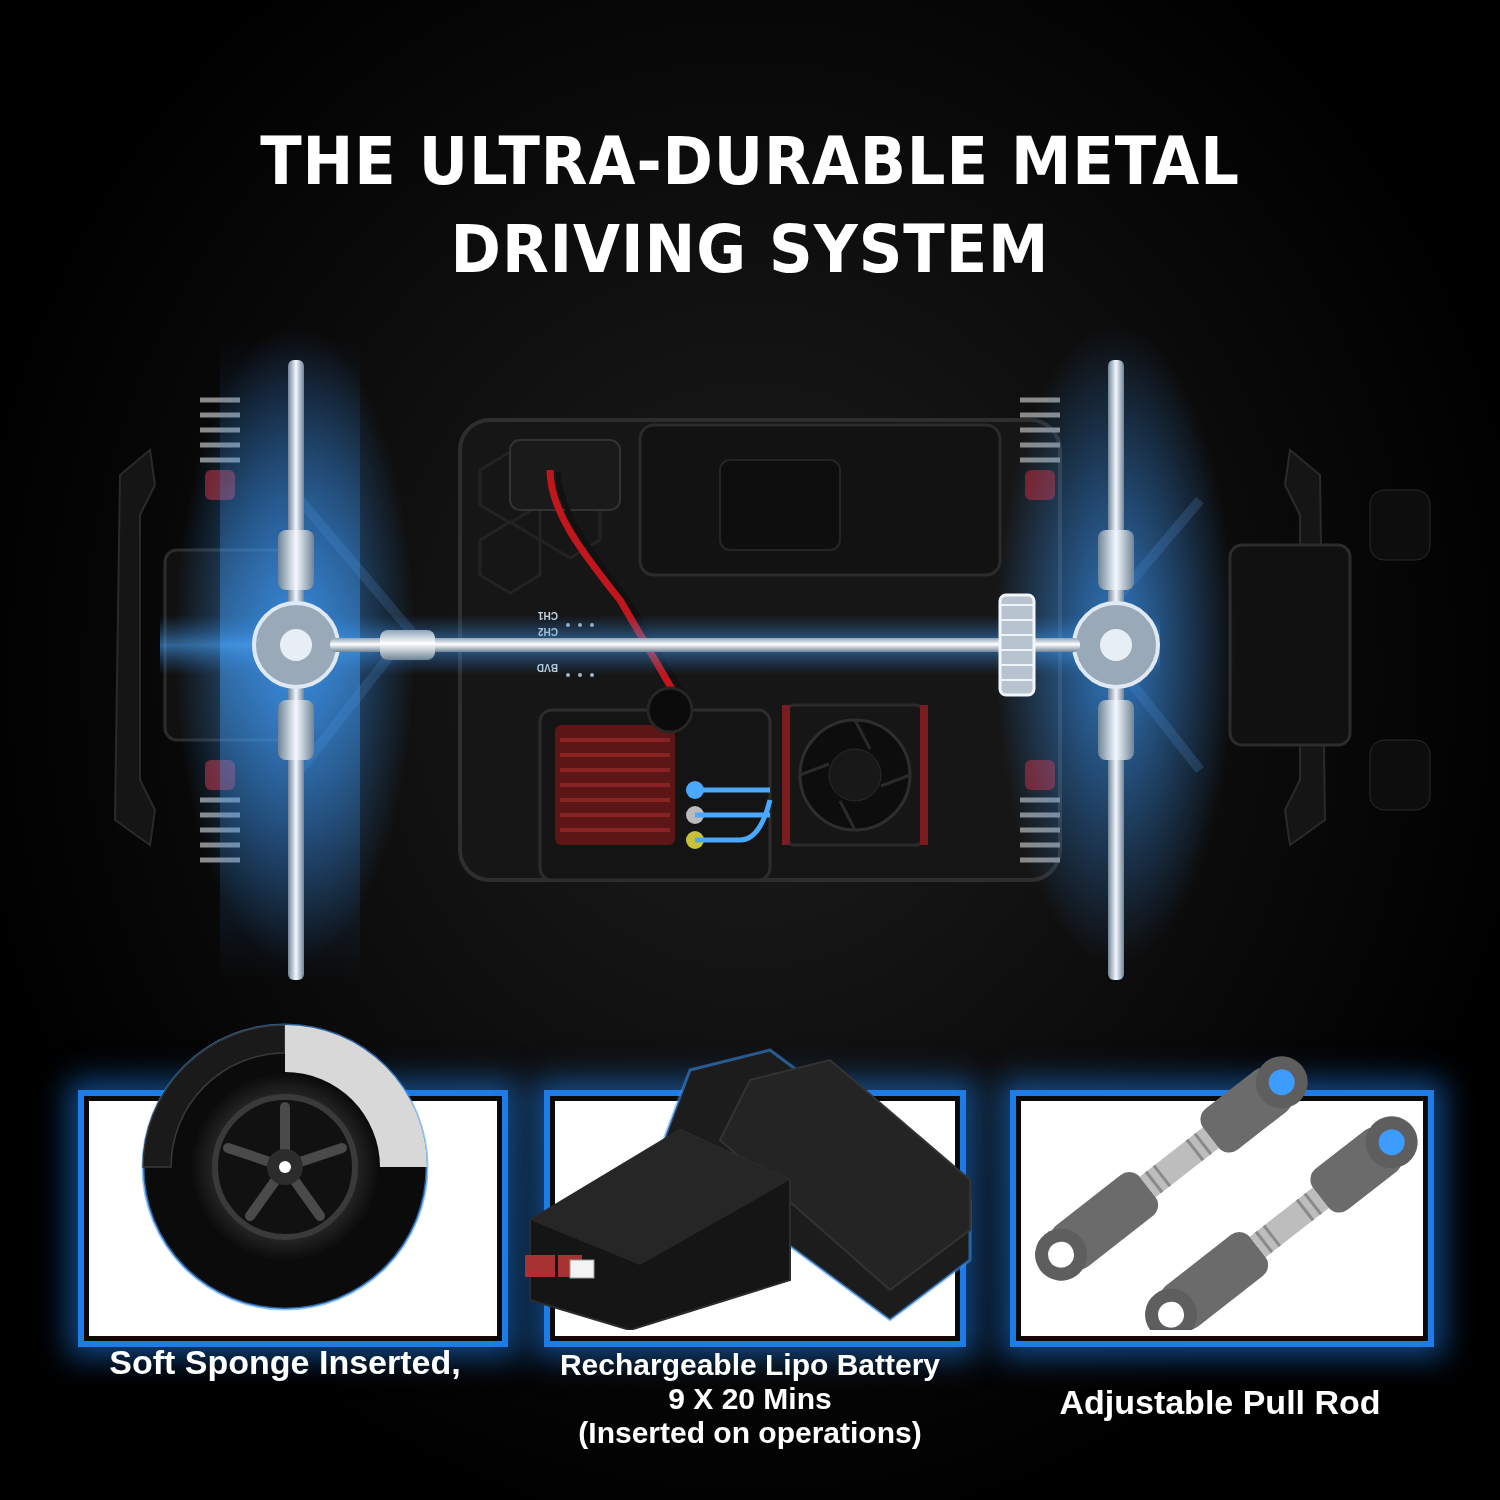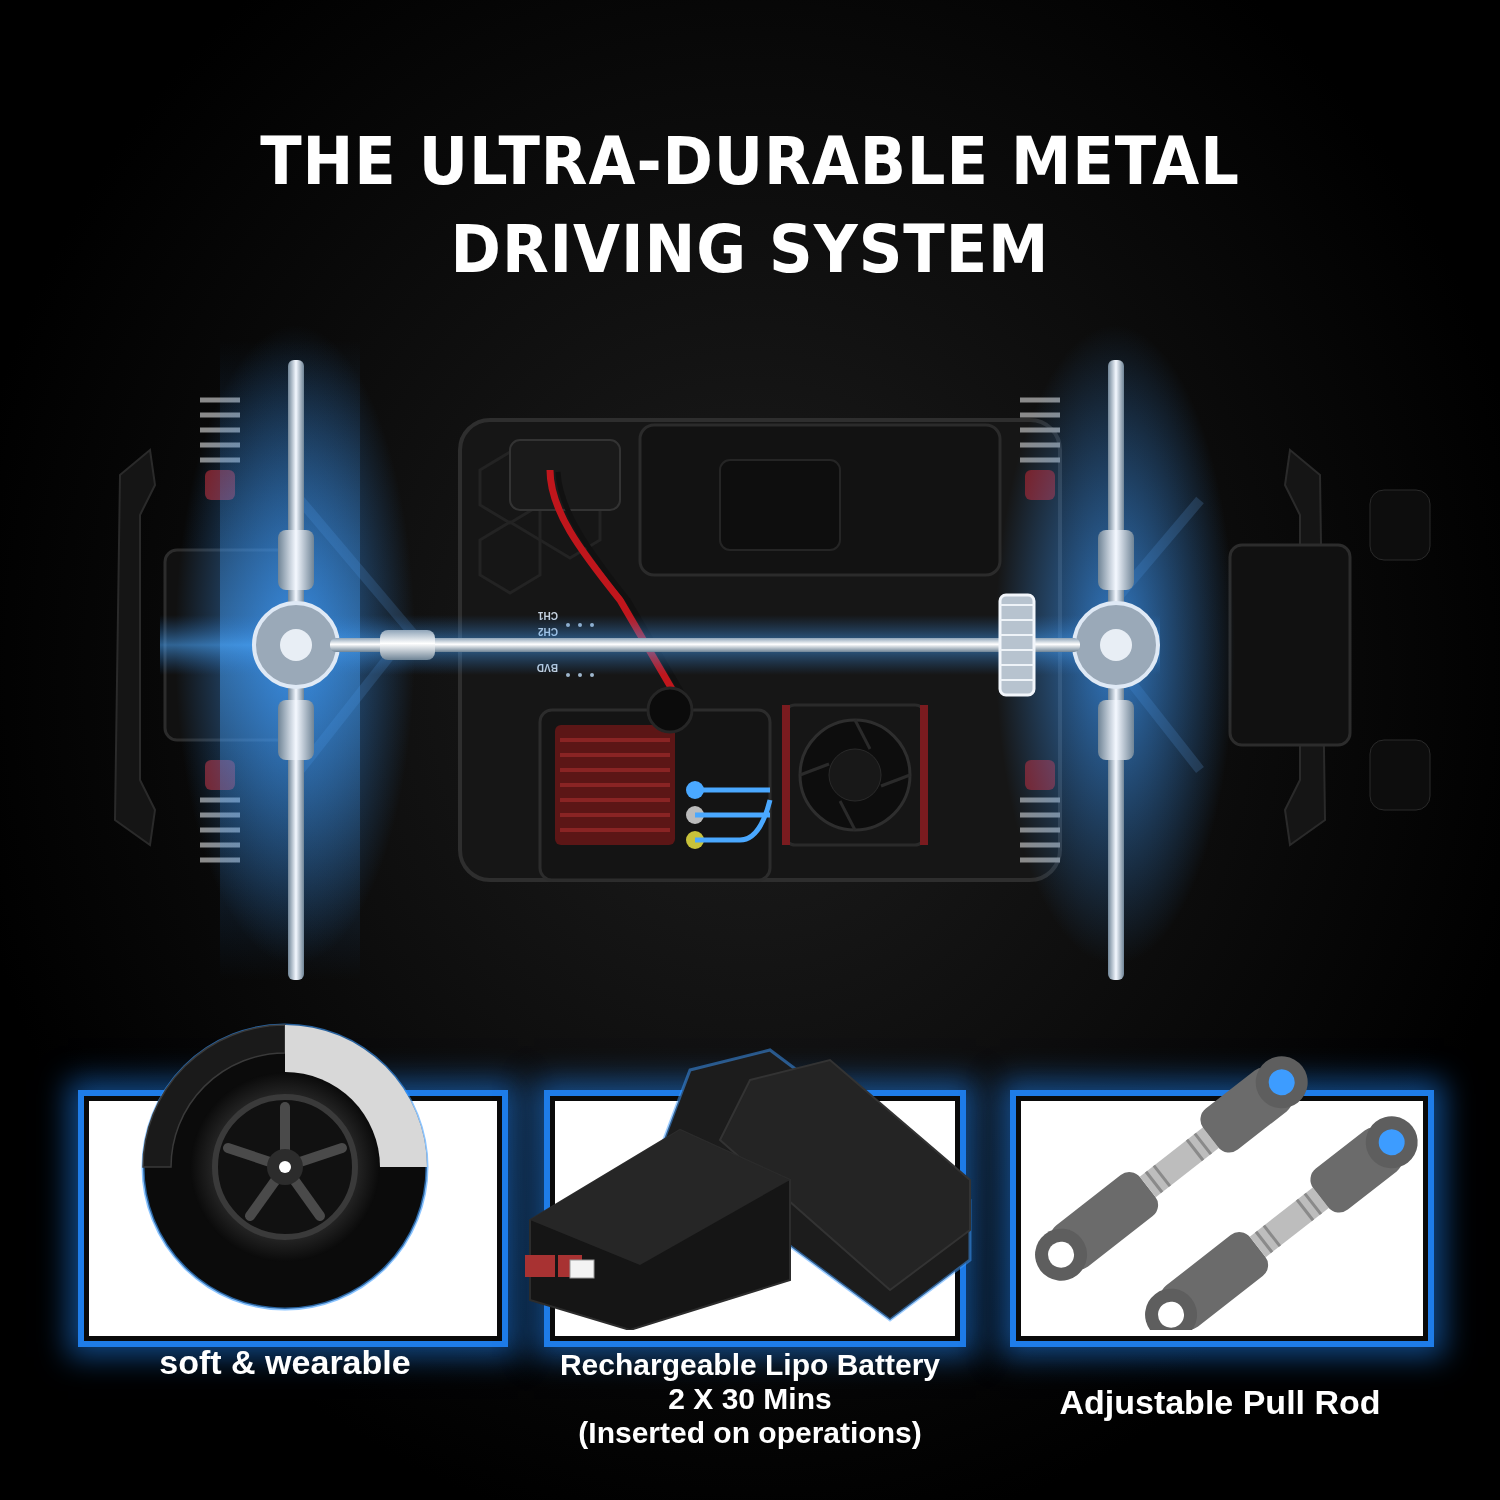--- a/index.html
+++ b/index.html
@@ -256,22 +256,22 @@
           <line x1="210" y1="158" x2="210" y2="184"></line>
         </g>
       <rect x="220" y="145" width="90" height="52" rx="14" fill="#6b6b6b"></rect>
       <circle cx="310" cy="171" r="26" fill="#5e5e5e"></circle>
         <circle cx="310" cy="171" r="13" fill="#3d9cff"></circle>
     </g>
   </g>
 </svg>
 
 <div class="cap" style="left:60px;top:1344px;width:450px;">
-  <span>soft &amp; wearable</span>
+  <span>Soft Sponge Inserted,</span>
 </div>
 <div class="cap" style="left:510px;top:1348px;width:480px;font-size:30px;line-height:34px;">
   <span>Rechargeable Lipo Battery</span>
-  <span>2 X 30 Mins</span>
+  <span>9 X 20 Mins</span>
   <span>(Inserted on operations)</span>
 </div>
 <div class="cap" style="left:1000px;top:1364px;width:440px;margin-top:20px;">
   <span>Adjustable Pull Rod</span>
 </div>
 
 </body></html>

